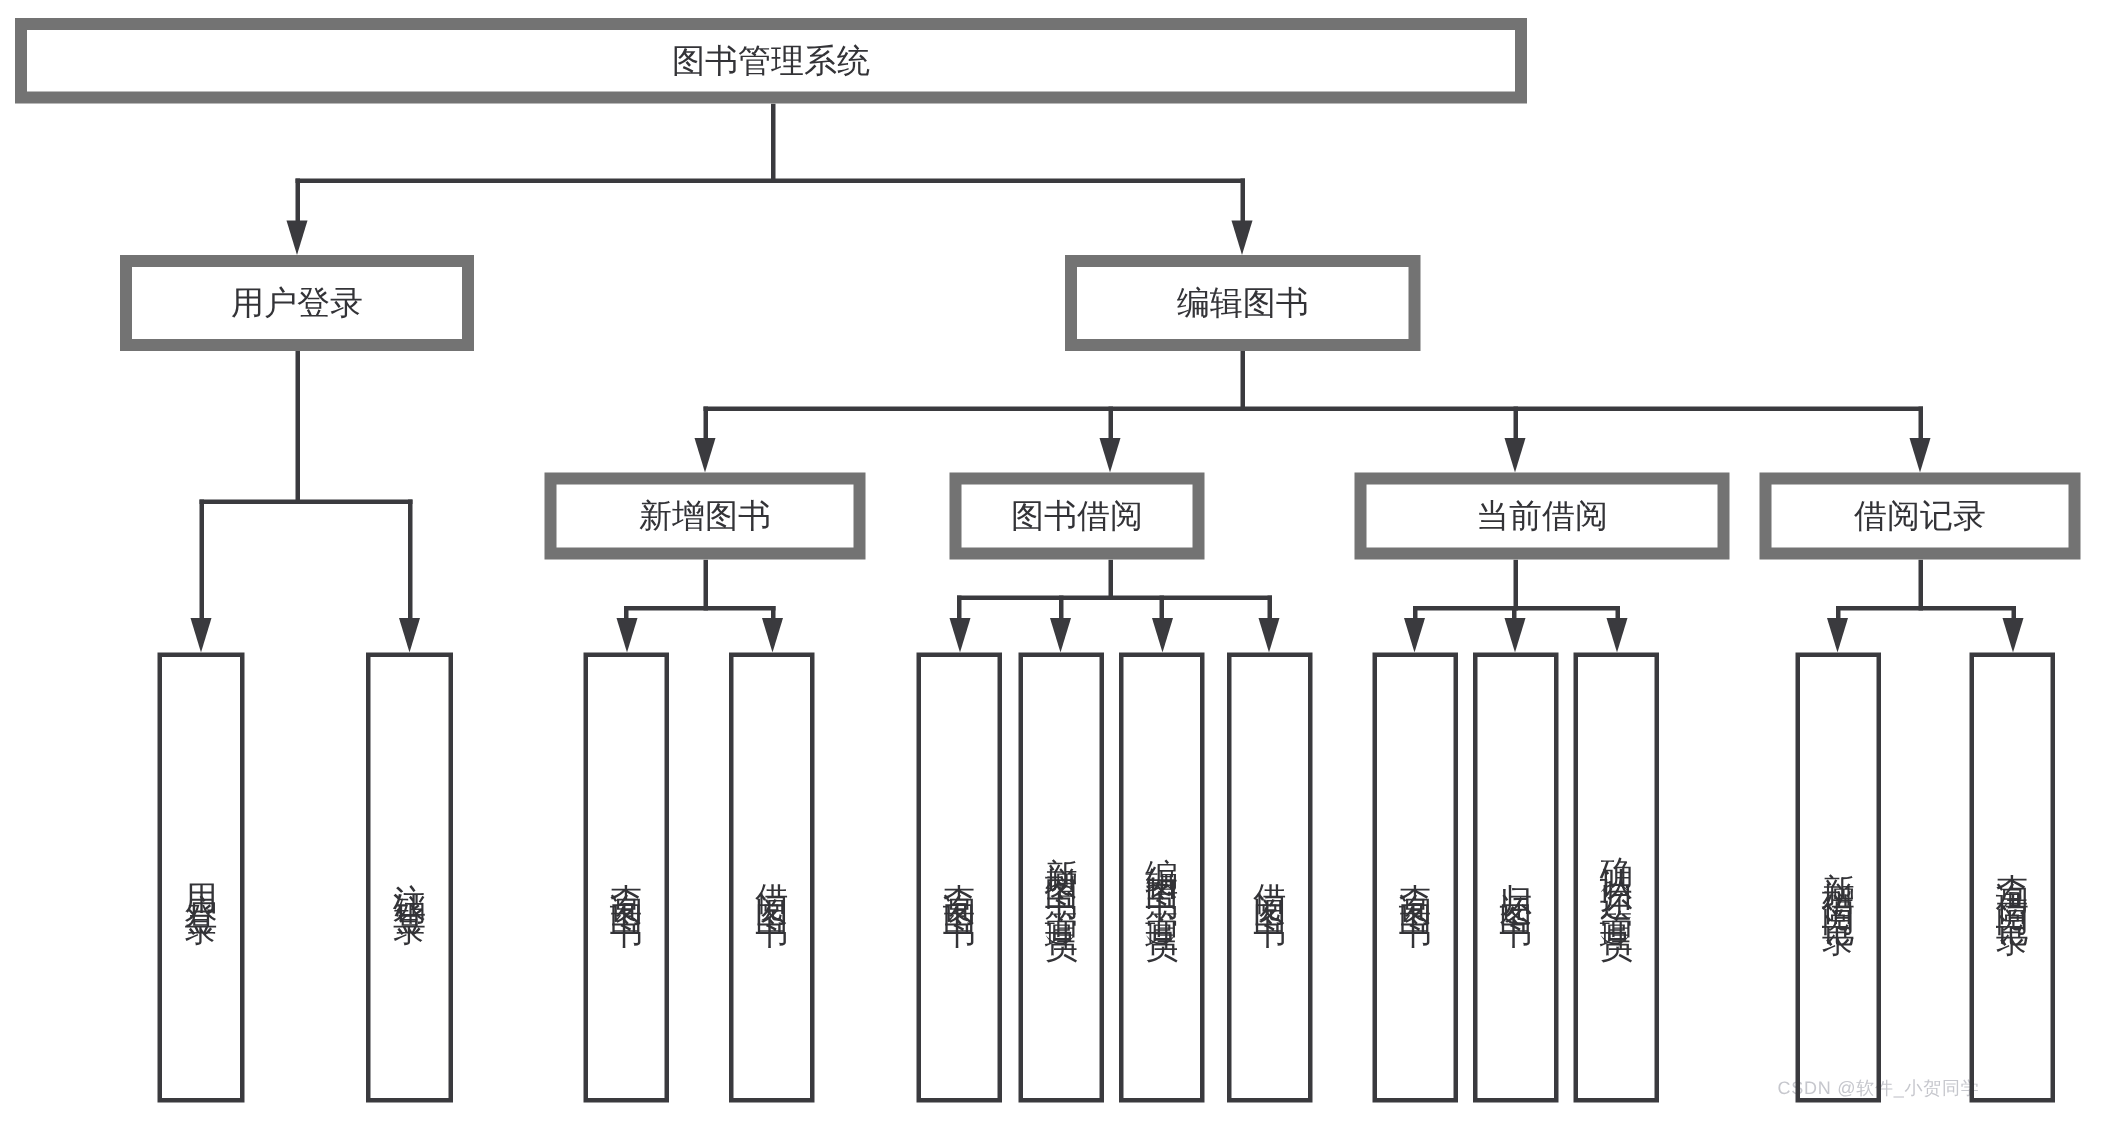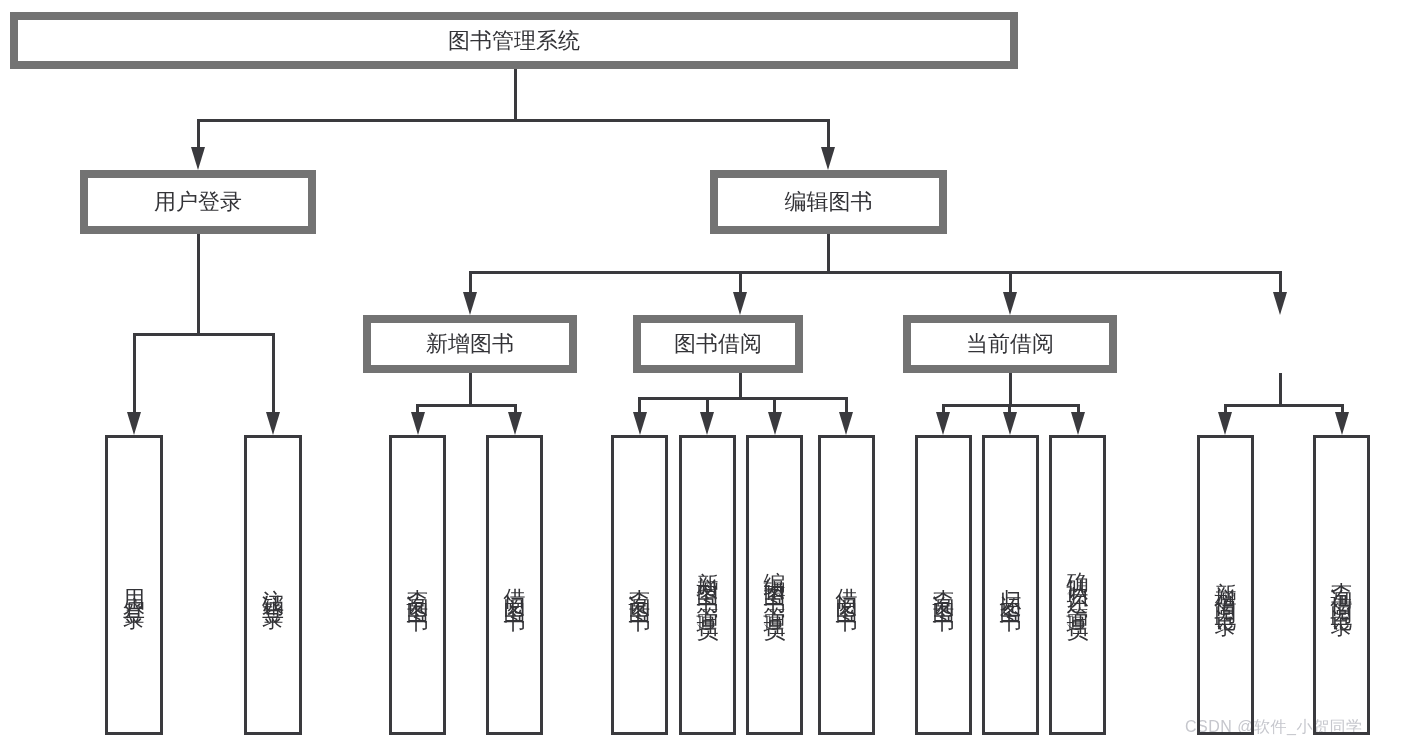--- a/index.html
+++ b/index.html
@@ -25,21 +25,21 @@
   }
   .vbox.clear { background:transparent; }
   .line { position:absolute; background:#3a3a3e; z-index:1; }
   .arrow {
     position:absolute; width:0; height:0; z-index:1;
     border-left:7px solid transparent; border-right:7px solid transparent;
     border-top:23px solid #3a3a3e;
   }
   .watermark {
     position:absolute; left:1185px; top:717px; z-index:0;
-    font-size:16px; color:#c6c7cd; letter-spacing:0.5px;
+    font-size:12px; color:#c6c7cd; letter-spacing:0.5px;
     white-space:nowrap;
   }
 </style>
 </head>
 <body>
 
 <div id="canvas">
 
   <div class="watermark">CSDN @软件_小贺同学</div>
 
@@ -102,21 +102,22 @@
   <div class="line" style="left:1341px;top:404px;width:3px;height:10px"></div>
   <div class="arrow" style="left:1335px;top:412px"></div>
 
   <div class="hbox" style="left:10px;top:12px;width:1008px;height:57px">图书管理系统</div>
 
   <div class="hbox" style="left:80px;top:170px;width:236px;height:64px">用户登录</div>
   <div class="hbox" style="left:710px;top:170px;width:237px;height:64px">编辑图书</div>
 
   <div class="hbox" style="left:363px;top:315px;width:214px;height:58px">新增图书</div>
   <div class="hbox" style="left:633px;top:315px;width:170px;height:58px">图书借阅</div>
-  <div class="hbox" style="left:903px;top:315px;width:214px;height:58px">当前借阅</div>
+  <div class="hbox" style="left:903px;top:315px;width:250px;height:58px">当前借阅</div>
+  <div class="hbox" style="left:1173px;top:315px;width:214px;height:58px">借阅记录</div>
 
   <div class="vbox" style="left:105px;top:435px;width:58px;height:300px">用户登录</div>
   <div class="vbox" style="left:244px;top:435px;width:58px;height:300px">注销登录</div>
 
   <div class="vbox" style="left:389px;top:435px;width:57px;height:300px">查询图书</div>
   <div class="vbox" style="left:486px;top:435px;width:57px;height:300px">借阅图书</div>
 
   <div class="vbox" style="left:611px;top:435px;width:57px;height:300px">查询图书</div>
   <div class="vbox" style="left:679px;top:435px;width:57px;height:300px">新增图书（管理员）</div>
   <div class="vbox" style="left:746px;top:435px;width:57px;height:300px">编辑图书（管理员）</div>

